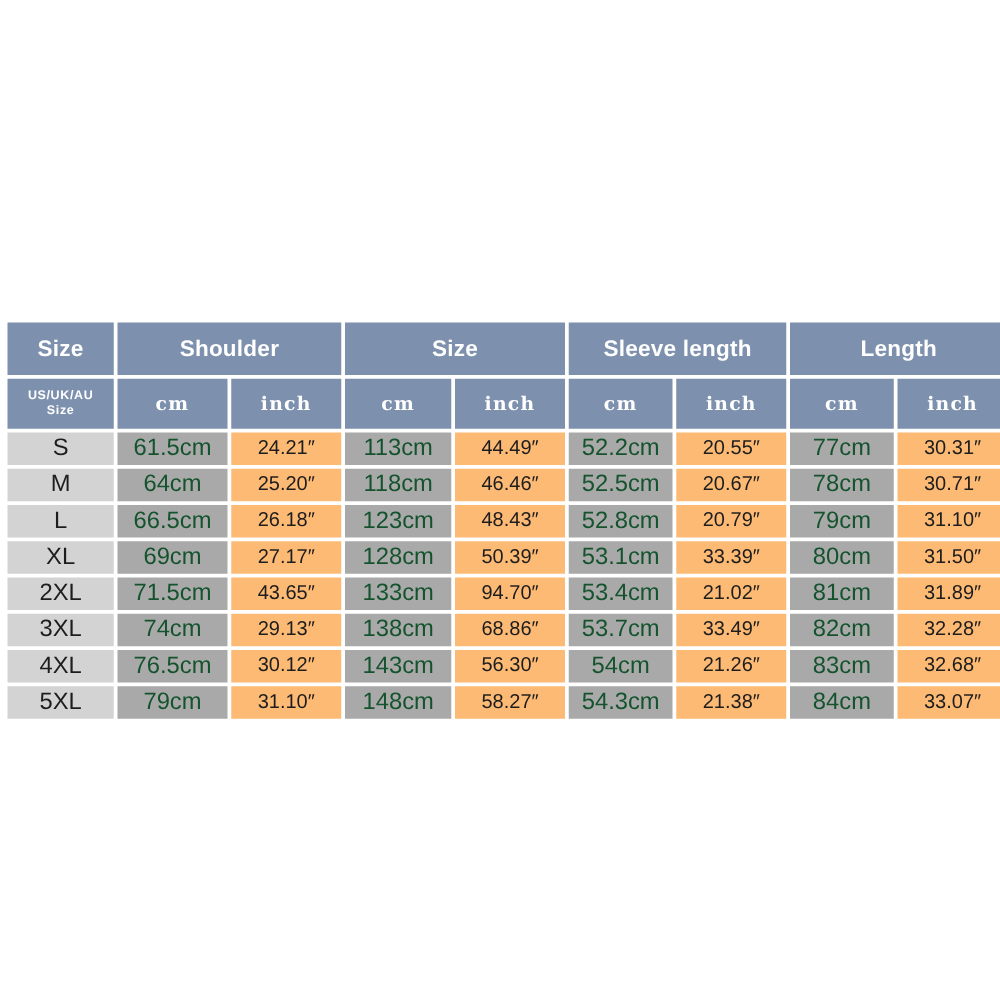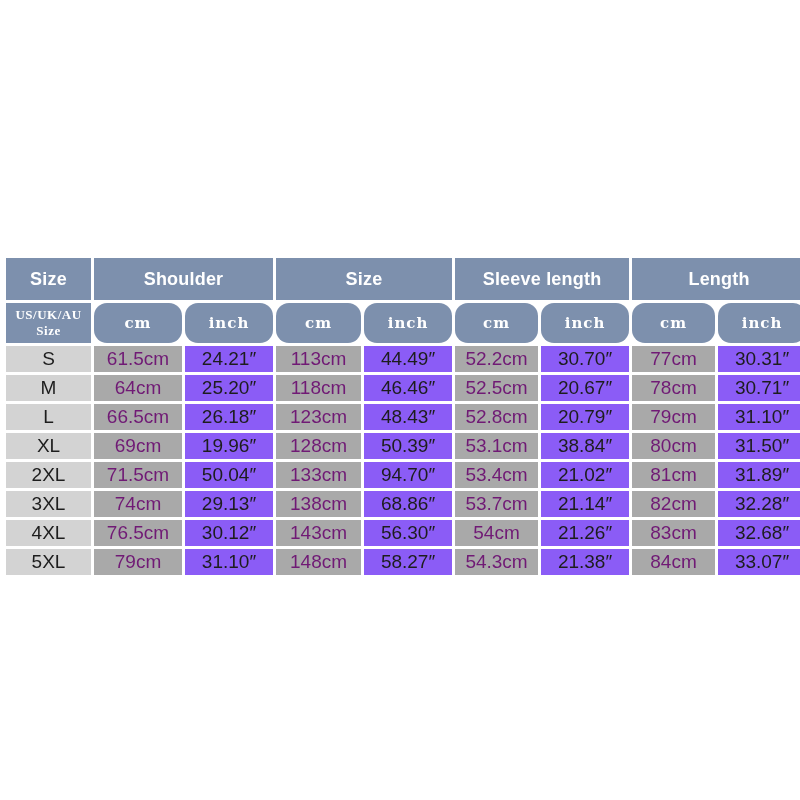--- a/index.html
+++ b/index.html
@@ -47,49 +47,48 @@
   }
   
   .hdr-unit {
     background: #7d90ad;
     color: #ffffff;
     font-family: "DejaVu Serif", serif;
     font-weight: bold;
     font-size: 15px;
     height: 40px;
     letter-spacing: 1px;
-    border-radius: 13px;
   }
   .hdr-sizelabel {
     background: #7d90ad;
     color: #ffffff;
-    font-family: Liberation Serif, serif;
+    font-family: Liberation Sans, sans-serif;
     font-weight: bold;
-    font-size: 13px;
+    font-size: 10px;
     line-height: 1.25;
     letter-spacing: 0.5px;
     height: 40px;
   }
   
   .cell-size {
     background: #d3d3d3;
     color: #1d1d1d;
     font-size: 19px;
     height: 26px;
   }
   .cell-cm {
     background: #a9a9a9;
-    color: #701a75;
+    color: #14532d;
     font-size: 19px;
     height: 26px;
   }
   .cell-inch {
-    background: #8b5cf6;
+    background: #fdba74;
     color: #1d1d1d;
-    font-size: 19px;
+    font-size: 16px;
     height: 26px;
   }
 </style>
 </head>
 <body>
 
 <div id="page">
 
   <table id="size-chart">
     <colgroup>
@@ -129,21 +128,21 @@
     </thead>
 
     <tbody>
       <tr>
         <td class="cell-size">S</td>
         <td class="cell-cm">61.5cm</td>
         <td class="cell-inch">24.21″</td>
         <td class="cell-cm">113cm</td>
         <td class="cell-inch">44.49″</td>
         <td class="cell-cm">52.2cm</td>
-        <td class="cell-inch">30.70″</td>
+        <td class="cell-inch">20.55″</td>
         <td class="cell-cm">77cm</td>
         <td class="cell-inch">30.31″</td>
       </tr>
       <tr>
         <td class="cell-size">M</td>
         <td class="cell-cm">64cm</td>
         <td class="cell-inch">25.20″</td>
         <td class="cell-cm">118cm</td>
         <td class="cell-inch">46.46″</td>
         <td class="cell-cm">52.5cm</td>
@@ -158,47 +157,47 @@
         <td class="cell-cm">123cm</td>
         <td class="cell-inch">48.43″</td>
         <td class="cell-cm">52.8cm</td>
         <td class="cell-inch">20.79″</td>
         <td class="cell-cm">79cm</td>
         <td class="cell-inch">31.10″</td>
       </tr>
       <tr>
         <td class="cell-size">XL</td>
         <td class="cell-cm">69cm</td>
-        <td class="cell-inch">19.96″</td>
+        <td class="cell-inch">27.17″</td>
         <td class="cell-cm">128cm</td>
         <td class="cell-inch">50.39″</td>
         <td class="cell-cm">53.1cm</td>
-        <td class="cell-inch">38.84″</td>
+        <td class="cell-inch">33.39″</td>
         <td class="cell-cm">80cm</td>
         <td class="cell-inch">31.50″</td>
       </tr>
       <tr>
         <td class="cell-size">2XL</td>
         <td class="cell-cm">71.5cm</td>
-        <td class="cell-inch">50.04″</td>
+        <td class="cell-inch">43.65″</td>
         <td class="cell-cm">133cm</td>
         <td class="cell-inch">94.70″</td>
         <td class="cell-cm">53.4cm</td>
         <td class="cell-inch">21.02″</td>
         <td class="cell-cm">81cm</td>
         <td class="cell-inch">31.89″</td>
       </tr>
       <tr>
         <td class="cell-size">3XL</td>
         <td class="cell-cm">74cm</td>
         <td class="cell-inch">29.13″</td>
         <td class="cell-cm">138cm</td>
         <td class="cell-inch">68.86″</td>
         <td class="cell-cm">53.7cm</td>
-        <td class="cell-inch">21.14″</td>
+        <td class="cell-inch">33.49″</td>
         <td class="cell-cm">82cm</td>
         <td class="cell-inch">32.28″</td>
       </tr>
       <tr>
         <td class="cell-size">4XL</td>
         <td class="cell-cm">76.5cm</td>
         <td class="cell-inch">30.12″</td>
         <td class="cell-cm">143cm</td>
         <td class="cell-inch">56.30″</td>
         <td class="cell-cm">54cm</td>

